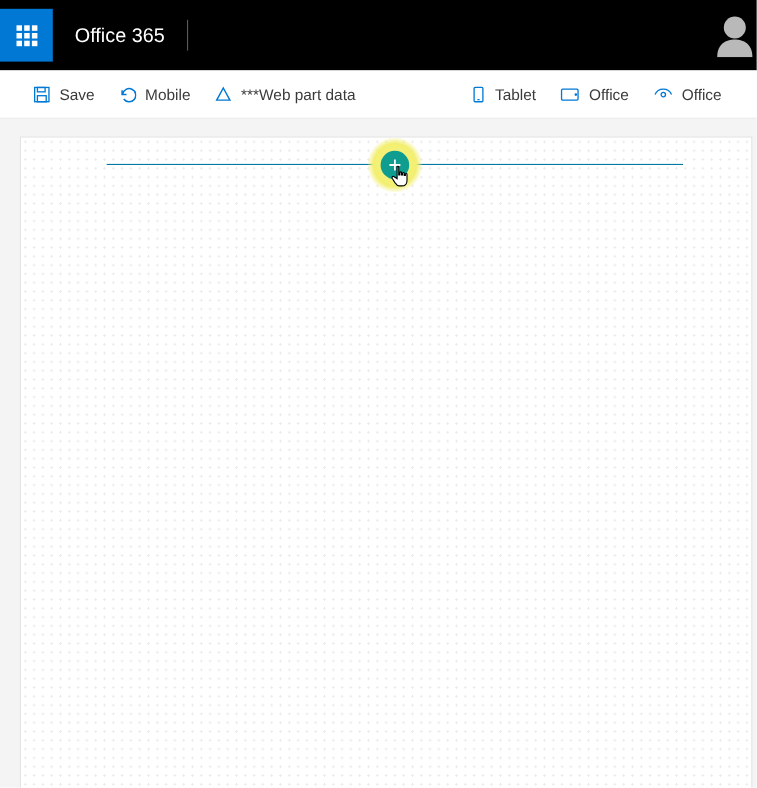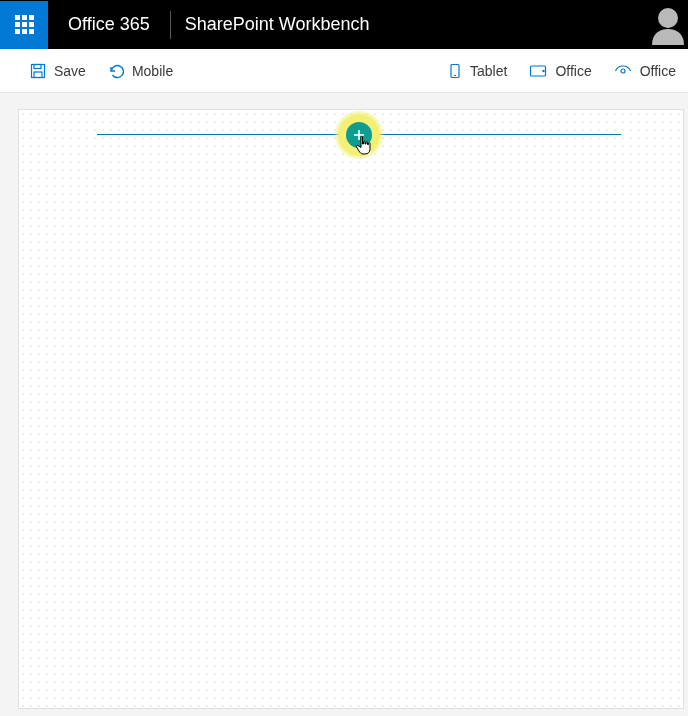--- a/index.html
+++ b/index.html
@@ -6,21 +6,21 @@
     body {
       font-family: "Segoe UI", -apple-system, sans-serif;
       width: 688px;
       height: 716px;
       overflow: hidden;
       background: #f4f4f4;
     }
 
     
     .header-bar {
-      height: 49px;
+      height: 64px;
       background: #000000;
       display: flex;
       align-items: center;
       color: #ffffff;
     }
     .app-launcher {
       width: 48px;
       height: 48px;
       background: #0078d4;
       display: flex;
@@ -65,21 +65,21 @@
     }
     .user-avatar svg { fill: #b9b9b9; }
 
     
     .command-bar {
       height: 44px;
       background: #ffffff;
       border-bottom: 1px solid #eaeaea;
       display: flex;
       align-items: center;
-      padding: 0 12px 0 30px;
+      padding: 0 32px 0 30px;
       gap: 22px;
     }
     .cmd-item {
       display: flex;
       align-items: center;
       gap: 8px;
       color: #3a3a3a;
       font-size: 14px;
       cursor: pointer;
       white-space: nowrap;
@@ -157,21 +157,20 @@
       <div class="waffle-dot"></div>
         <div class="waffle-dot"></div>
         <div class="waffle-dot"></div>
       <div class="waffle-dot"></div>
         <div class="waffle-dot"></div>
         <div class="waffle-dot"></div>
     </div>
   </div>
   <div class="suite-name">Office 365</div>
   <div class="header-divider"></div>
-  <div class="page-name">SharePoint Workbench</div>
   <div class="header-spacer"></div>
   <div class="user-avatar">
     <svg width="36" height="40" viewBox="0 0 36 40">
       <circle cx="18" cy="13" r="10"></circle>
       <path d="M2 40 C2 28 10 24 18 24 C26 24 34 28 34 40 Z"></path>
     </svg>
   </div>
 </div>
 
 <div class="command-bar">
@@ -186,20 +185,28 @@
     <span>Save</span>
   </div>
   <div class="cmd-item">
     <span class="icn">
       <svg width="16" height="16" viewBox="0 0 16 16" fill="none" stroke="#0078d4" stroke-width="1.4">
         <path d="M3 4 L3 8 L7 8"></path>
         <path d="M3.5 7.5 A6 6 0 1 1 4.5 12"></path>
       </svg>
     </span>
     <span>Mobile</span>
+  </div>
+  <div class="cmd-item">
+    <span class="icn">
+      <svg width="16" height="16" viewBox="0 0 16 16" fill="none" stroke="#0078d4" stroke-width="1.3">
+        <path d="M8 2 L14 13 L2 13 Z"></path>
+      </svg>
+    </span>
+    <span>***Web part data</span>
   </div>
   <div class="cmd-spacer"></div>
   <div class="cmd-item">
     <span class="icn">
       <svg width="14" height="16" viewBox="0 0 14 16" fill="none" stroke="#0078d4" stroke-width="1.2">
         <rect x="3" y="1.5" width="8" height="13" rx="1"></rect>
         <line x1="6" y1="12.5" x2="8" y2="12.5"></line>
       </svg>
     </span>
     <span>Tablet</span>

